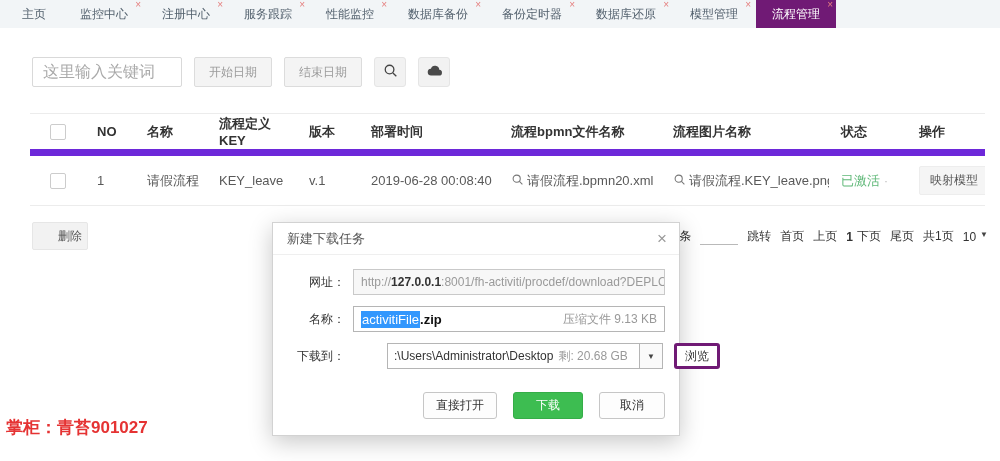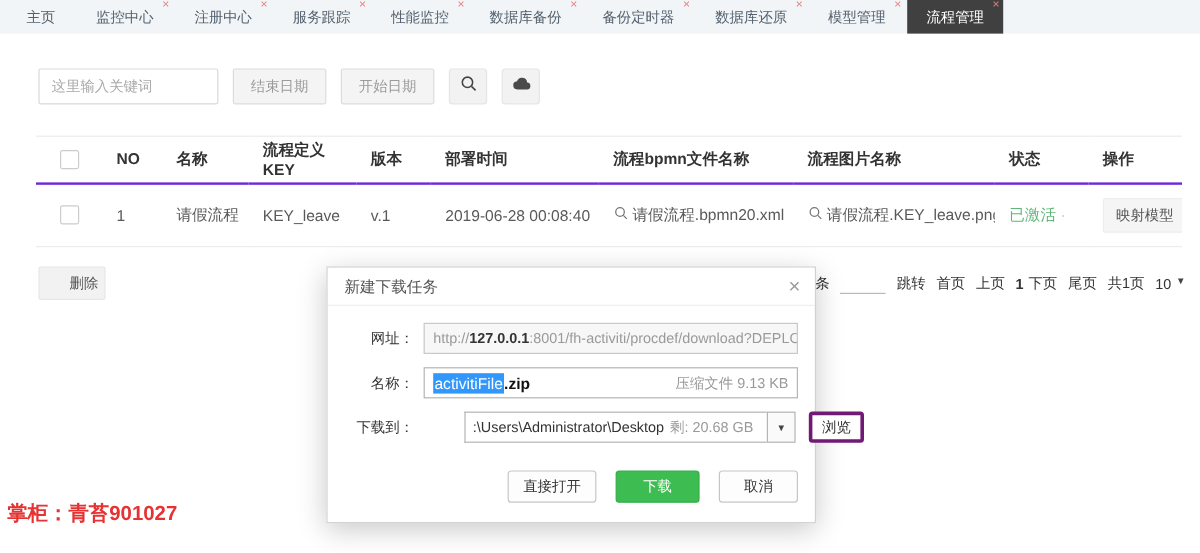--- a/index.html
+++ b/index.html
@@ -5,37 +5,37 @@
   * { margin:0; padding:0; box-sizing:border-box; }
   html,body { width:1000px; height:461px; overflow:hidden; background:#fff;
     font-family:"Liberation Sans","DejaVu Sans",sans-serif; }
   #app { position:relative; width:1000px; height:325px; background:#fff; }
 
   
   .tabbar { position:absolute; top:0; left:0; right:0; height:28px; background:#f2f5f7;
     display:flex; align-items:stretch; padding-left:6px; }
   .tab { position:relative; display:flex; align-items:center; padding:0 16px; font-size:12px;
     color:#53616e; cursor:pointer; margin-right:2px; white-space:nowrap; }
-  .tab.active { background:#404040; color:#fff; }
+  .tab.active { background:#701a75; color:#fff; }
   .tab-close { position:absolute; top:0; right:3px; font-size:10px; line-height:10px; color:#e57f7f; }
 
   
   .toolbar { position:absolute; top:57px; left:32px; display:flex; align-items:center; }
   .kw-input { width:150px; height:30px; border:1px solid #d9d9d9; border-radius:2px;
-    padding:0 10px; font-size:12px; color:#333; outline:none; }
+    padding:0 10px; font-size:16px; color:#333; outline:none; }
   .kw-input::placeholder { color:#a9a9a9; }
   .date-btn { width:78px; height:30px; margin-left:12px; background:#f4f4f4; border:1px solid #dcdcdc;
     border-radius:2px; font-size:12px; color:#9b9b9b; text-align:center; line-height:28px; cursor:pointer; }
   .icon-btn { width:32px; height:30px; margin-left:12px; background:#f2f2f2; border:1px solid #e5e5e5;
     border-radius:3px; display:flex; align-items:center; justify-content:center; cursor:pointer; }
 
   
   .table-area { position:absolute; top:113px; left:30px; }
   table { border-collapse:collapse; table-layout:fixed; width:955px; }
-  thead tr { border-top:1px solid #ececec; border-bottom:2px solid #6d28d9; height:39px; }
+  thead tr { border-top:1px solid #ececec; border-bottom:7px solid #6d28d9; height:39px; }
   tbody tr { border-bottom:1px solid #ececec; height:53px; }
   th { text-align:left; font-size:13px; color:#333; font-weight:bold; padding-left:12px; }
   td { font-size:13px; color:#595959; padding-left:12px; white-space:nowrap; overflow:hidden; }
   .cb { width:16px; height:16px; border:1px solid #ccc; border-radius:2px; background:#fff; margin-left:8px; }
   .file-cell { display:flex; align-items:center; gap:3px; }
   .status-green { color:#5FB878; }
   .status-dot { color:#bbb; margin-left:4px; font-size:12px; }
   .ops { display:flex; align-items:center; gap:9px; }
   .map-btn { padding:5px 10px; background:#f5f5f5; border:1px solid #ededed; border-radius:2px;
     font-size:12px; color:#555; cursor:pointer; font-family:inherit; }
@@ -127,22 +127,22 @@
         <span class="tab-close">×</span>
       </div>
       <div class="tab active">
         <span>流程管理</span>
         <span class="tab-close">×</span>
       </div>
     </div>
 
   <div class="toolbar">
     <input class="kw-input" type="text" placeholder="这里输入关键词" style="">
+    <div class="date-btn">开始日期</div>
     <div class="date-btn">结束日期</div>
-    <div class="date-btn">开始日期</div>
     <div class="icon-btn">
       <span>
         <svg width="15" height="15" viewBox="0 0 16 16">
             <circle cx="7" cy="7" r="4.6" fill="none" stroke="#444" stroke-width="1.4"></circle>
             <line x1="10.6" y1="10.6" x2="14.2" y2="14.2" stroke="#444" stroke-width="1.4"></line>
           </svg>
       </span>
     </div>
     <div class="icon-btn">
       <span>

